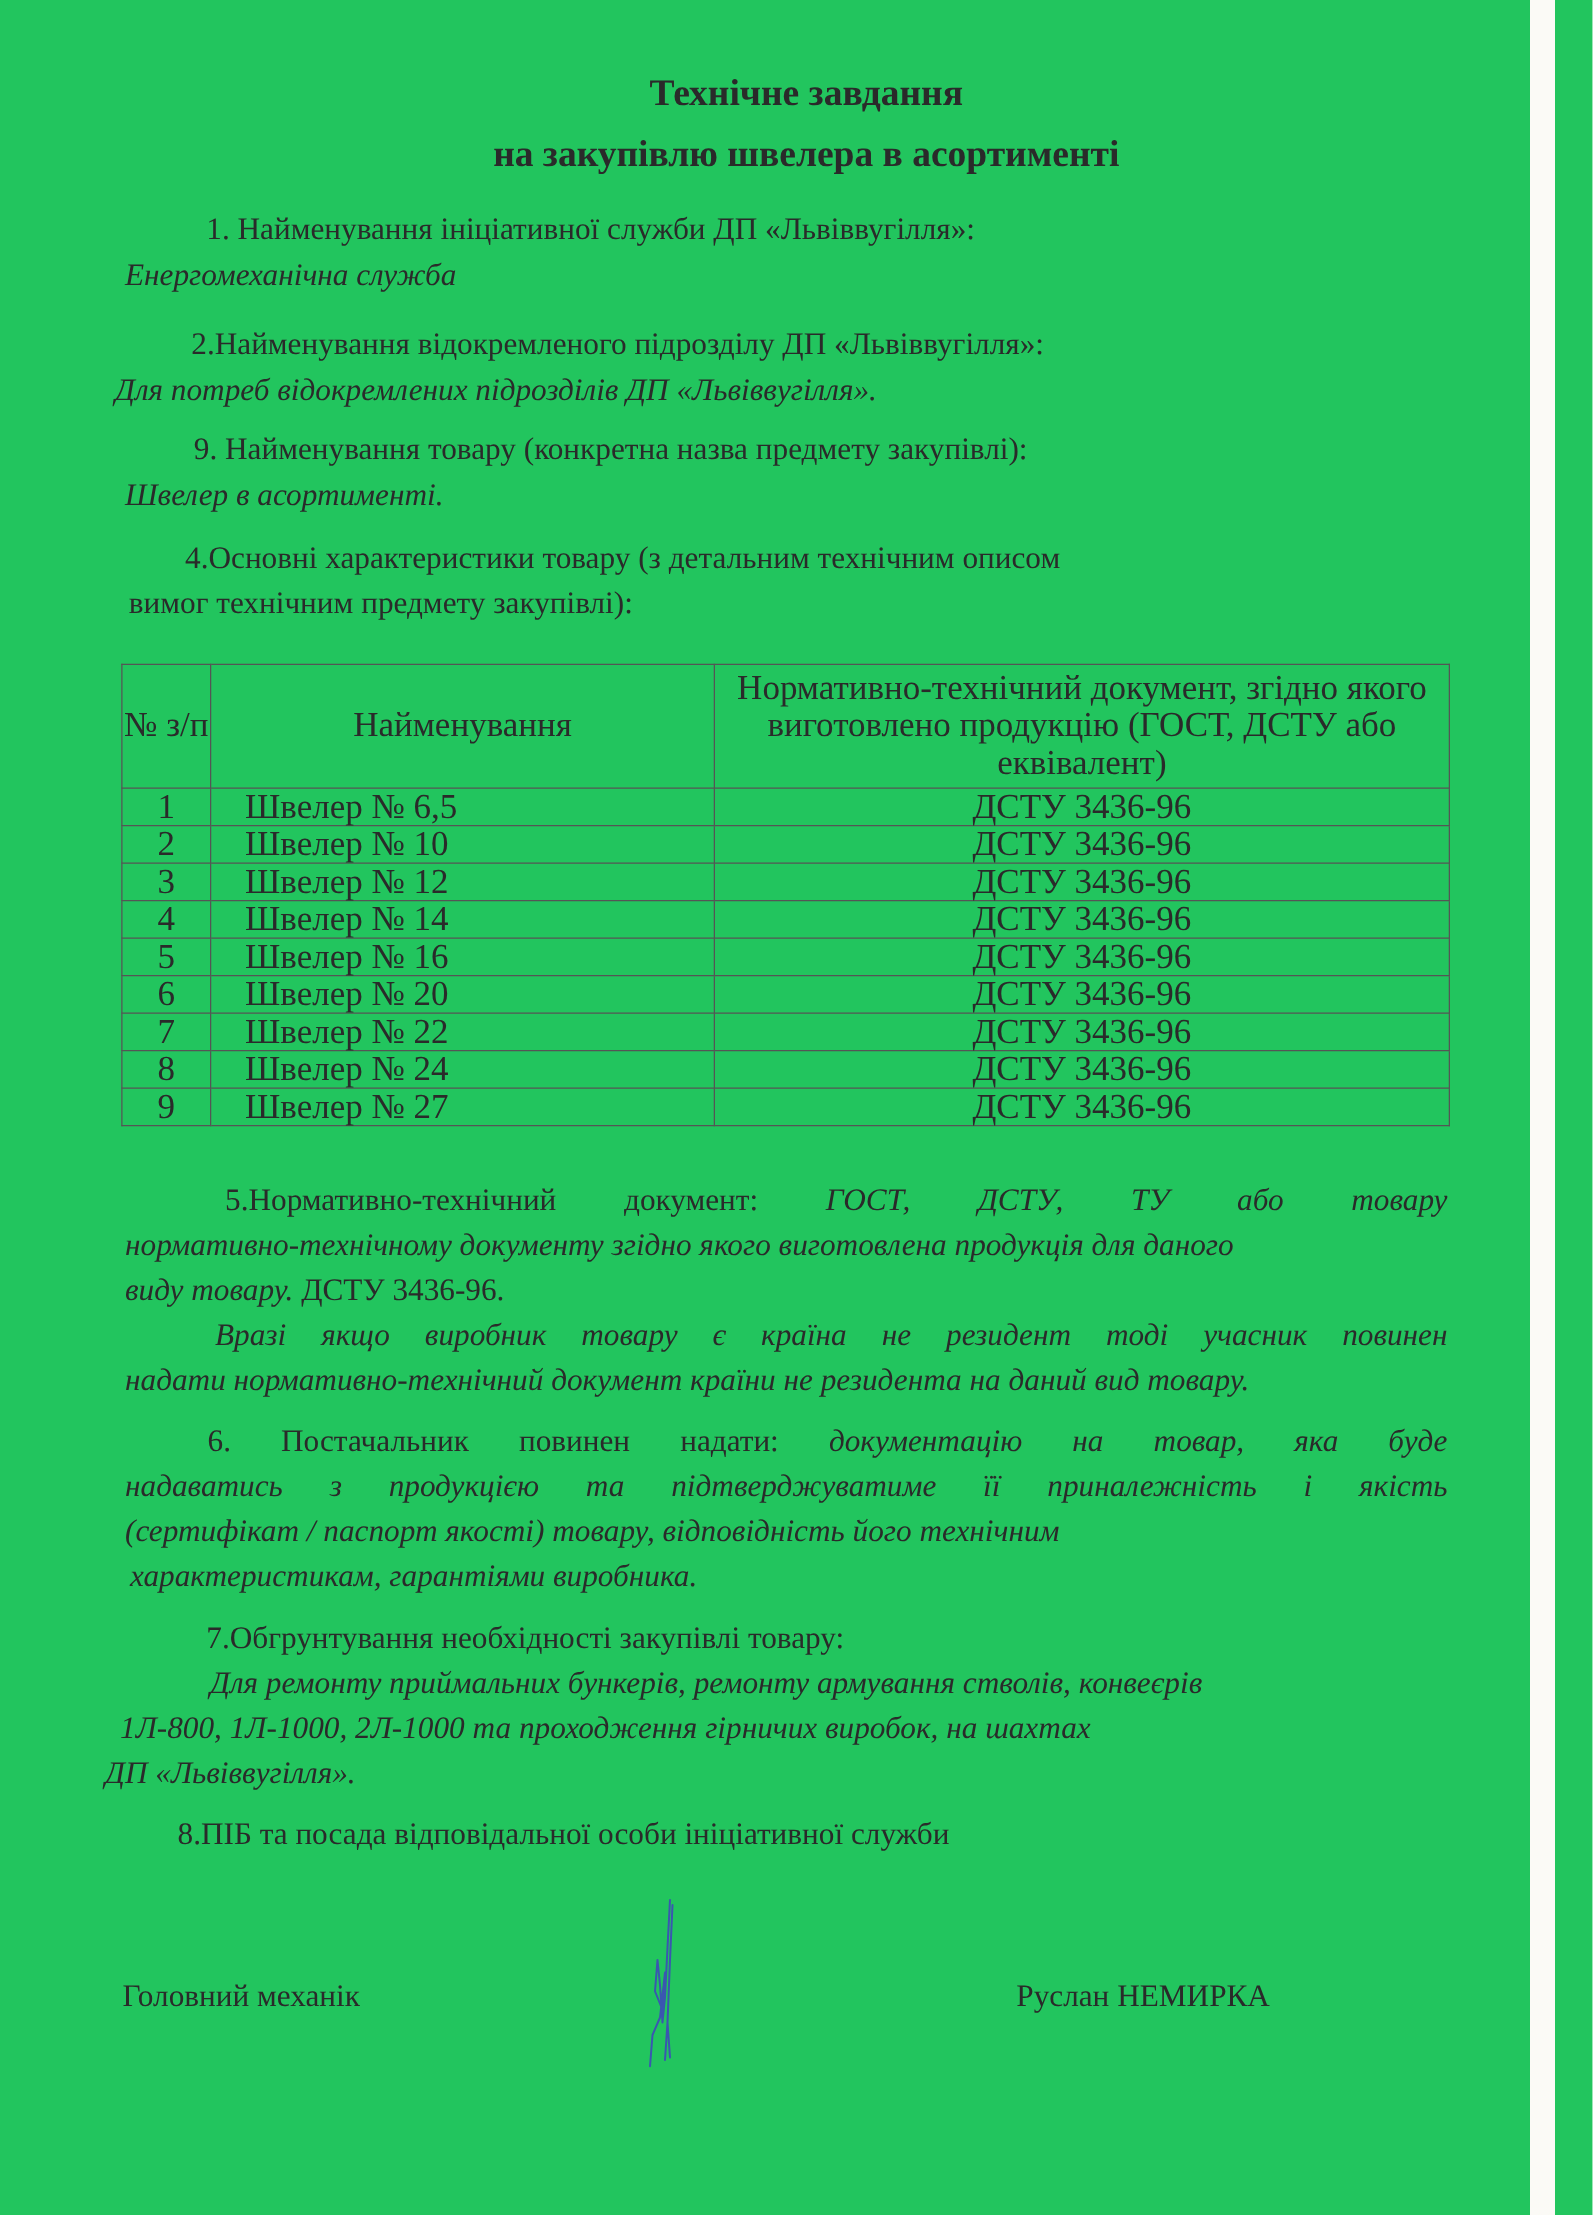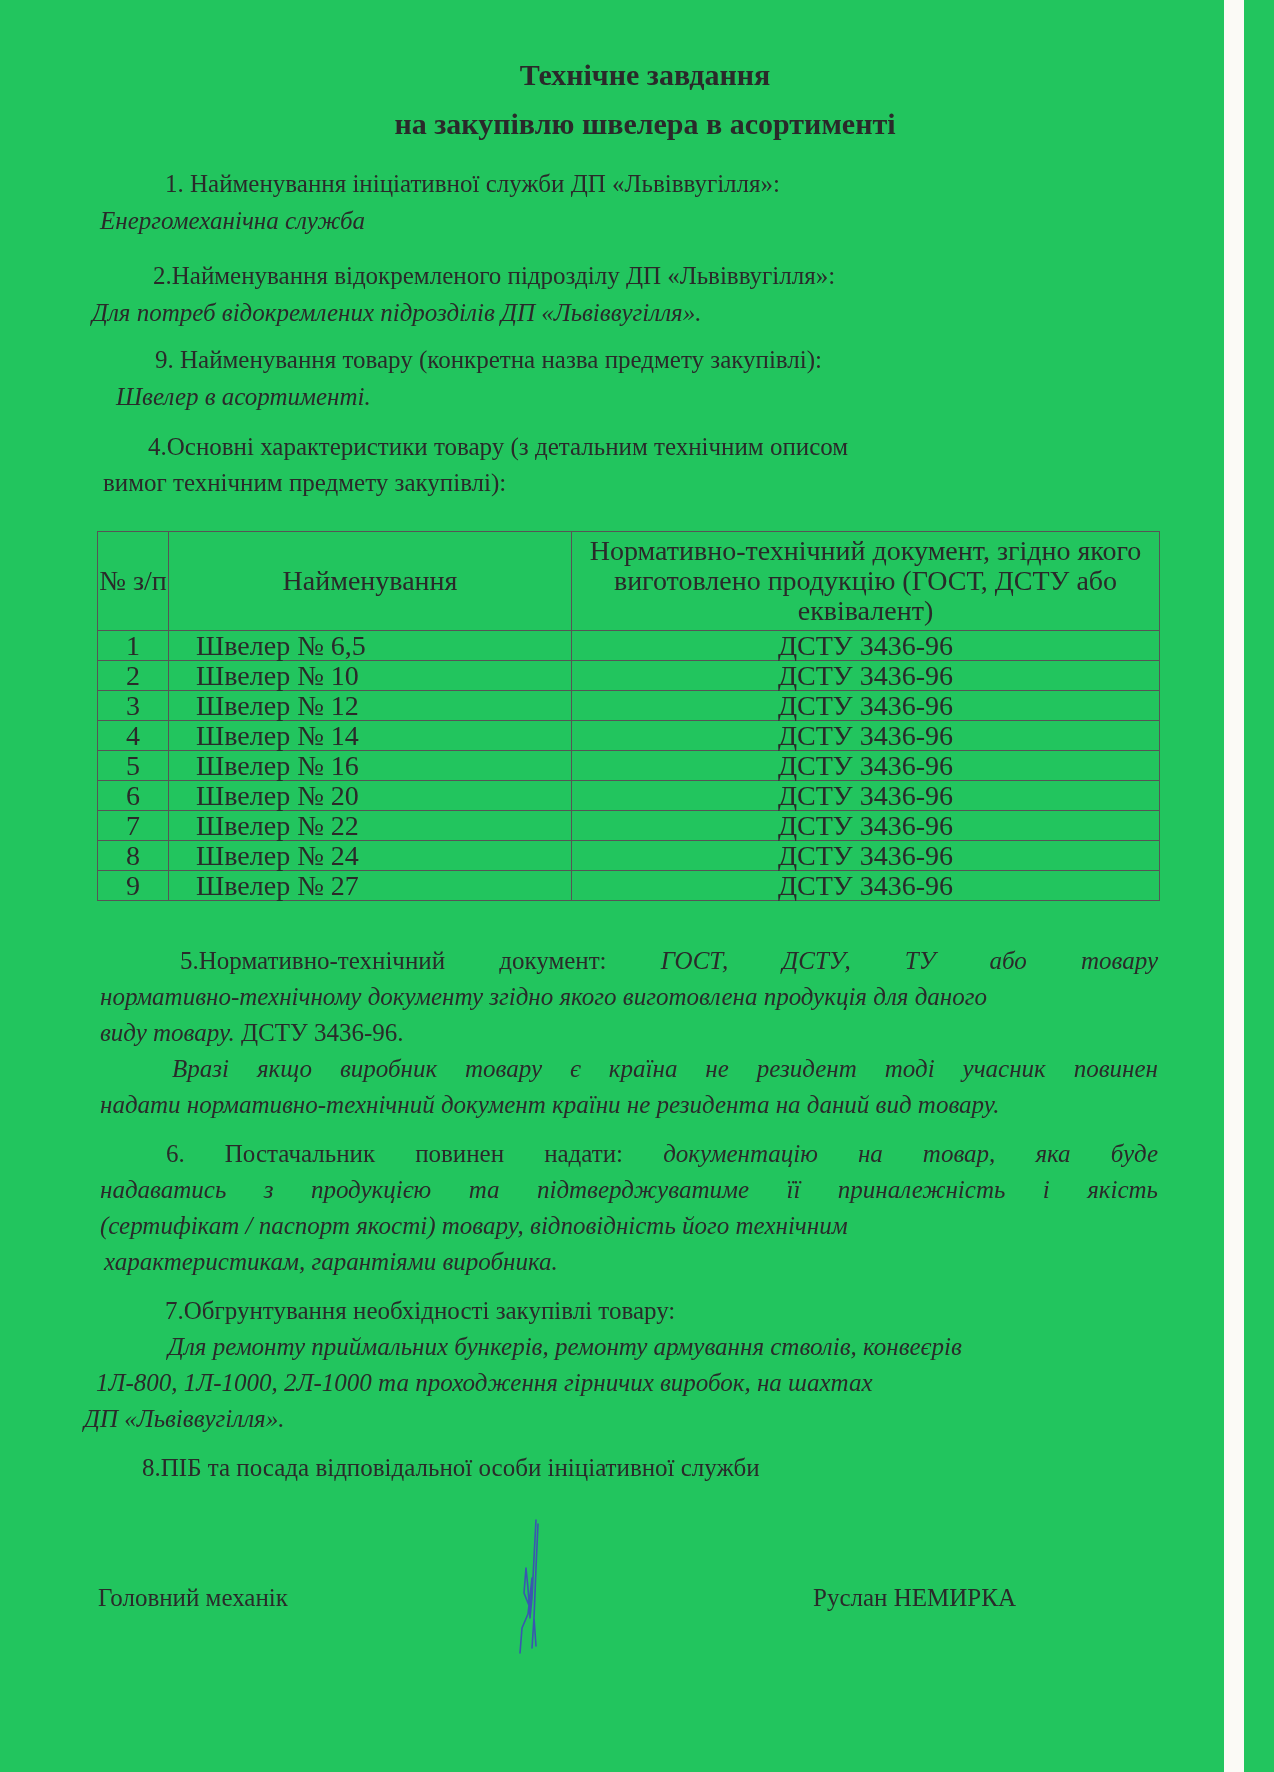--- a/index.html
+++ b/index.html
@@ -48,21 +48,21 @@
   <div class="abs title t1">Технічне завдання</div>
   <div class="abs title t2">на закупівлю швелера в асортименті</div>
 
   <div class="abs para" style="left:165px; top:170px;">1. Найменування ініціативної служби ДП «Львіввугілля»:</div>
   <div class="abs para ital" style="left:100px; top:207px;">Енергомеханічна служба</div>
 
   <div class="abs para" style="left:153px; top:262px;">2.Найменування відокремленого підрозділу ДП «Львіввугілля»:</div>
   <div class="abs para ital" style="left:92px; top:299px;">Для потреб відокремлених підрозділів  ДП «Львіввугілля».</div>
 
   <div class="abs para" style="left:155px; top:346px;">9. Найменування товару (конкретна назва предмету закупівлі):</div>
-  <div class="abs para ital" style="left:116px; top:383px;">Швелер в асортименті.</div>
+  <div class="abs para ital" style="left:100px; top:383px;">Швелер в асортименті.</div>
 
   <div class="abs para" style="left:148px; top:433px;">4.Основні характеристики товару (з детальним технічним описом</div>
   <div class="abs para" style="left:103px; top:469px;">вимог   технічним предмету закупівлі):</div>
 
   <table class="spec">
     <thead>
       <tr>
         <th class="c-num"><span>№ з/п</span></th>
         <th class="c-name" style="text-align:center; padding-left:0 !important;">Найменування</th>
         <th class="c-doc" style="padding: 0 14px;">Нормативно-технічний документ, згідно якого виготовлено продукцію (ГОСТ, ДСТУ або еквівалент)</th>

